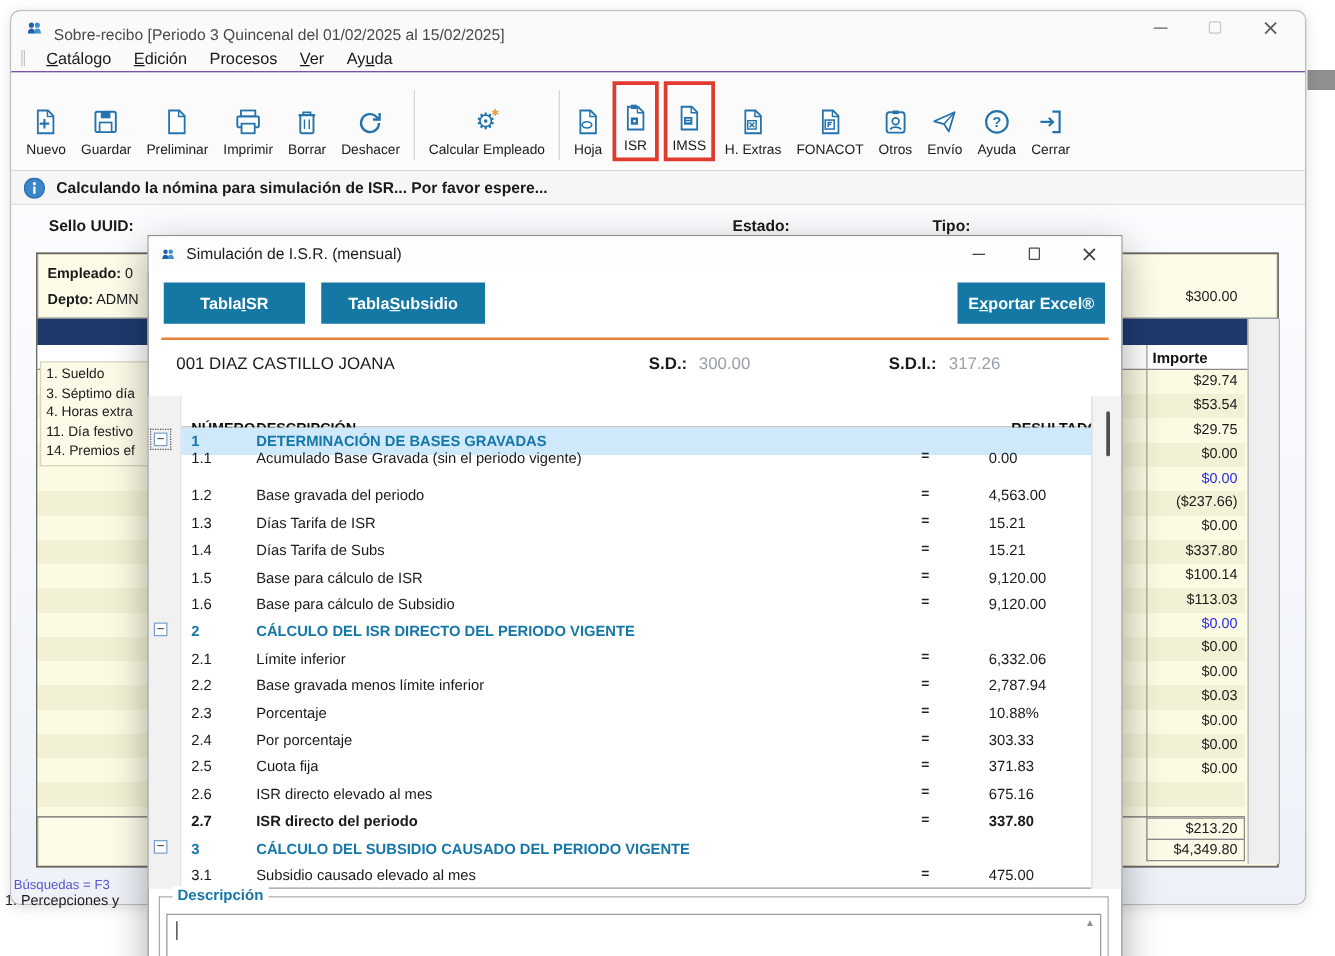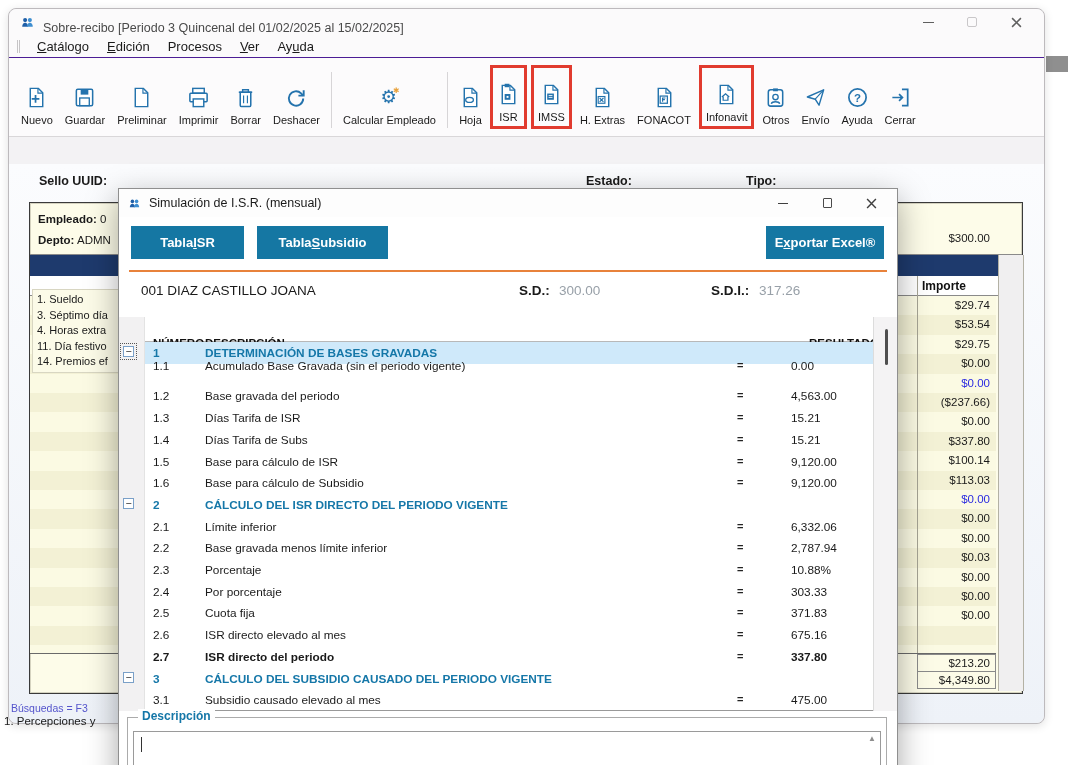--- a/index.html
+++ b/index.html
@@ -278,31 +278,20 @@
           <span class="tb-icon">
             <svg width="23" height="23" viewBox="0 0 24 24">
               <path d="M5.5 2.5h8.5l4.5 4.5v14.5h-13z" fill="#fff" stroke="#2473ad" stroke-width="1.5"></path>
               <path d="M13.5 2.5v5h5" fill="none" stroke="#2473ad" stroke-width="1.2"></path>
               <rect x="7.5" y="10.5" width="7.5" height="7.5" fill="none" stroke="#2473ad" stroke-width="1.3"></rect>
               <path d="M10 16.5v-4h3M10 14.2h2.4" stroke="#2473ad" stroke-width="1.2" fill="none"></path>
             </svg>
           </span>
           <span class="tb-label">FONACOT</span>
         </div>
-        <div class="tb-item flagged">
-          <span class="tb-icon">
-            <svg width="23" height="23" viewBox="0 0 24 24">
-              <path d="M5.5 2.5h8.5l4.5 4.5v14.5h-13z" fill="#fff" stroke="#2473ad" stroke-width="1.5"></path>
-              <path d="M13.5 2.5v5h5" fill="none" stroke="#2473ad" stroke-width="1.2"></path>
-              <path d="M7.2 14.5l3.8-3.2 3.8 3.2" fill="none" stroke="#2473ad" stroke-width="1.4"></path>
-              <path d="M8.5 14v4h5v-4" fill="none" stroke="#2473ad" stroke-width="1.3"></path>
-            </svg>
-          </span>
-          <span class="tb-label">Infonavit</span>
-        </div>
         <div class="tb-item">
           <span class="tb-icon">
             <svg width="23" height="23" viewBox="0 0 24 24">
               <rect x="4.5" y="4" width="15" height="17" rx="2.5" fill="#fff" stroke="#2473ad" stroke-width="1.6"></rect>
               <rect x="9.5" y="2.5" width="5" height="3" fill="#2473ad"></rect>
               <circle cx="12" cy="11.5" r="2.8" fill="none" stroke="#2473ad" stroke-width="1.4"></circle>
               <path d="M7.5 18.5c1.2-2.8 7.8-2.8 9 0" fill="none" stroke="#2473ad" stroke-width="1.4"></path>
             </svg>
           </span>
           <span class="tb-label">Otros</span>
@@ -329,20 +318,30 @@
           <span class="tb-icon">
             <svg width="23" height="23" viewBox="0 0 24 24">
               <path d="M13.5 3.5h6v17h-6" fill="none" stroke="#2473ad" stroke-width="1.8"></path>
               <path d="M3.5 12h10M10.5 8.5L14 12l-3.5 3.5" fill="none" stroke="#2473ad" stroke-width="1.8"></path>
             </svg>
           </span>
           <span class="tb-label">Cerrar</span>
         </div>
       </div>
 
+    <div class="infobar">
+      <span style="display:flex;">
+        <svg width="17" height="17" viewBox="0 0 17 17">
+            <circle cx="8.5" cy="8.5" r="8" fill="#3b86c8" stroke="#2a6db0"></circle>
+            <circle cx="8.5" cy="4.9" r="1.25" fill="#fff"></circle>
+            <rect x="7.55" y="7" width="1.9" height="6.2" rx=".9" fill="#fff"></rect>
+          </svg>
+      </span>
+      <span class="info-text">Calculando la nómina para simulación de ISR... Por favor espere...</span>
+    </div>
 
     <div class="formarea">
       <span class="flabel sello">Sello UUID:</span>
       <span class="flabel estado">Estado:</span>
       <span class="flabel tipo">Tipo:</span>
 
       <div class="grid-panel" id="grid-panel">
         <div class="emp-line">
           <b>Empleado:</b>
           <span>0</span>

